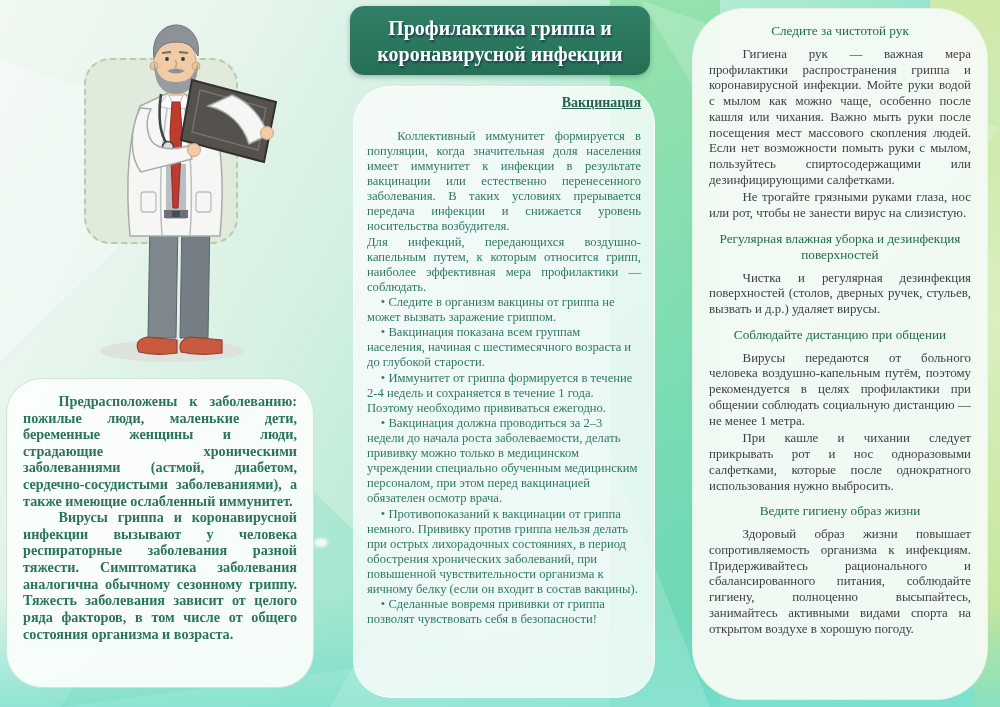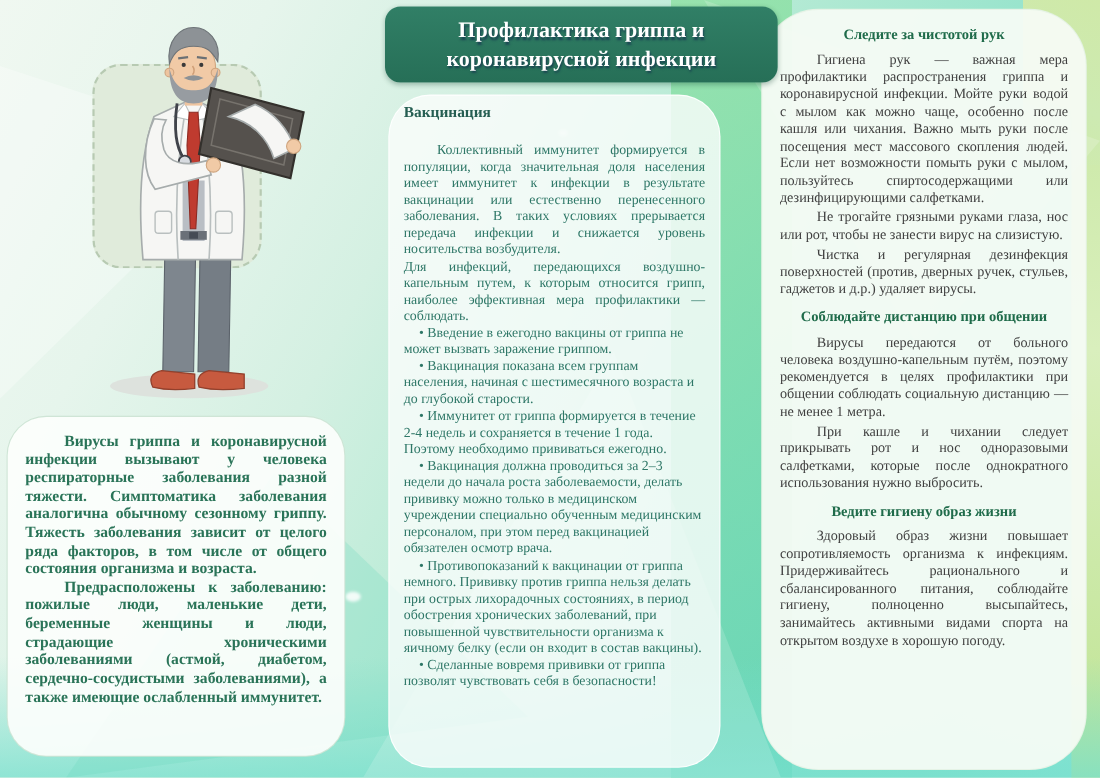--- a/index.html
+++ b/index.html
@@ -26,44 +26,44 @@
   .facet-c { left:640px; top:0; width:360px; height:320px; background:rgba(255,255,255,.18);
     clip-path:polygon(0 0,100% 40%,55% 100%); }
   .facet-d { left:60px; top:430px; width:420px; height:277px; background:rgba(103,216,187,.25);
     clip-path:polygon(0 100%,45% 0,100% 80%); }
   .dot { border-radius:50%; background:rgba(255,255,255,.85); filter:blur(1.5px); }
   .dot1 { left:314px; top:538px; width:14px; height:9px; }
   .dot2 { left:752px; top:344px; width:10px; height:7px; opacity:.7; }
   .dot3 { left:508px; top:118px; width:8px; height:6px; opacity:.6; }
 
   
-  .title-box { position:absolute; z-index:2; left:350px; top:6px; width:357px; height:69px;
+  .title-box { position:absolute; z-index:2; left:350px; top:6px; width:300px; height:69px;
     background:linear-gradient(180deg,#317f66,#266f57); border-radius:14px;
     display:flex; align-items:center; justify-content:center; text-align:center;
     box-shadow:0 2px 5px rgba(10,60,40,.30); padding:4px 10px; }
   .title-box h1 { font-size:20px; line-height:1.3; font-weight:bold; color:#ffffff;
     text-shadow:1px 2px 2px rgba(15,35,75,.65); }
 
   
   .panel { position:absolute; z-index:1; overflow:hidden; }
   .panel-center { left:353px; top:86px; width:302px; height:612px; border-radius:38px;
     background:rgba(250,253,251,.82); border:1px solid rgba(255,255,255,.9); padding:8px 13px 10px; }
   .panel-right { left:692px; top:8px; width:296px; height:692px; border-radius:52px;
     background:rgba(246,251,244,.95); border:1px solid rgba(228,242,228,.9); padding:14px 16px; }
   .panel-left-text { left:6px; top:378px; width:308px; height:310px; border-radius:36px;
     background:rgba(252,254,252,.93); border:1px solid rgba(200,226,208,.85); padding:14px 16px; }
 
   
   .body-txt { color:#2e7767; font-size:12.6px; line-height:1.2; text-align:justify; }
-  .panel-center h2 { color:#255e52; font-size:14px; font-weight:bold; text-align:left; margin-bottom:1px; }
+  .panel-center h2 { color:#255e52; font-size:14px; font-weight:bold; text-align:right; margin-bottom:1px;text-decoration:underline; }
   .panel-center p { margin:0; }
   .panel-center p.ind { text-indent:2.4em;margin-top:17px; }
   .panel-center p.bullet { text-align:left; text-indent:1.1em; }
 
-  .panel-right .sec-h { color:#1f6b4a; font-size:13.2px; font-weight:bold; text-align:center;
+  .panel-right .sec-h { color:#1f6b4a; font-size:13.2px; font-weight:normal; text-align:center;
     line-height:1.2; margin:9px 0 8px; }
   .panel-right .sec-h.first { margin-top:0; }
   .panel-right p { color:#404040; font-size:12.9px; line-height:1.22; text-align:justify;
     text-indent:2.6em; margin:0 0 2px; }
 
   .panel-left-text p { color:#2a7458; font-size:14.2px; line-height:1.17; font-weight:bold;
     text-align:justify; text-indent:2.5em; margin:0; }
 
   
   .doctor-bg { position:absolute; z-index:1; left:84px; top:58px; width:154px; height:186px;
@@ -137,42 +137,43 @@
     <path d="M150 66 L234 88 L222 148 L139 126 Z" fill="#55514d" stroke="#33302c" stroke-width="2"></path>
     <path d="M158 76 L224 94 L216 136 L150 118 Z" fill="none" stroke="#77736d" stroke-width="1.4"></path>
 
     <path d="M98 94 C87 118 88 144 99 158 L150 145 L146 132 C126 138 111 134 107 122 C104 112 105 102 109 95 Z" fill="#f6f6f4" stroke="#a6acac" stroke-width="1.5"></path>
     <path d="M166 92 C187 97 201 111 207 130 L226 121 C220 103 207 88 190 81 Z" fill="#f6f6f4" stroke="#a6acac" stroke-width="1.5"></path>
     <circle cx="152" cy="136" r="6.5" fill="#f1caa6" stroke="#cfa57f" stroke-width="1"></circle>
     <circle cx="225" cy="119" r="6.5" fill="#f1caa6" stroke="#cfa57f" stroke-width="1"></circle>
   </svg>
 
   <div class="panel panel-left-text">
+    <p>Предрасположены к заболеванию: пожилые люди, маленькие дети, беременные женщины и люди, страдающие хроническими заболеваниями (астмой, диабетом, сердечно-сосудистыми заболеваниями), а также имеющие ослабленный иммунитет.</p>
     <p>Вирусы гриппа и коронавирусной инфекции вызывают у человека респираторные заболевания разной тяжести. Симптоматика заболевания аналогична обычному сезонному гриппу. Тяжесть заболевания зависит от целого ряда факторов, в том числе от общего состояния организма и возраста.</p>
-    <p>Предрасположены к заболеванию: пожилые люди, маленькие дети, беременные женщины и люди, страдающие хроническими заболеваниями (астмой, диабетом, сердечно-сосудистыми заболеваниями), а также имеющие ослабленный иммунитет.</p>
   </div>
 
   <div class="panel panel-center body-txt">
     <h2>Вакцинация</h2>
     <p class="ind">Коллективный иммунитет формируется в популяции, когда значительная доля населения имеет иммунитет к инфекции в результате вакцинации или естественно перенесенного заболевания. В таких условиях прерывается передача инфекции и снижается уровень носительства возбудителя.</p>
     <p>Для инфекций, передающихся воздушно-капельным путем, к которым относится грипп, наиболее эффективная мера профилактики — соблюдать.</p>
-    <p class="bullet">• Введение в ежегодно вакцины от гриппа не может вызвать заражение гриппом.</p>
+    <p class="bullet">• Следите в организм вакцины от гриппа не может вызвать заражение гриппом.</p>
     <p class="bullet">• Вакцинация показана всем группам населения, начиная с шестимесячного возраста и до глубокой старости.</p>
     <p class="bullet">• Иммунитет от гриппа формируется в течение 2-4 недель и сохраняется в течение 1 года. Поэтому необходимо прививаться ежегодно.</p>
     <p class="bullet">• Вакцинация должна проводиться за 2–3 недели до начала роста заболеваемости, делать прививку можно только в медицинском учреждении специально обученным медицинским персоналом, при этом перед вакцинацией обязателен осмотр врача.</p>
     <p class="bullet">• Противопоказаний к вакцинации от гриппа немного. Прививку против гриппа нельзя делать при острых лихорадочных состояниях, в период обострения хронических заболеваний, при повышенной чувствительности организма к яичному белку (если он входит в состав вакцины).</p>
     <p class="bullet">• Сделанные вовремя прививки от гриппа позволят чувствовать себя в безопасности!</p>
   </div>
 
   <div class="panel panel-right">
     <div class="sec-h first">Следите за чистотой рук</div>
     <p>Гигиена рук — важная мера профилактики распространения гриппа и коронавирусной инфекции. Мойте руки водой с мылом как можно чаще, особенно после кашля или чихания. Важно мыть руки после посещения мест массового скопления людей. Если нет возможности помыть руки с мылом, пользуйтесь спиртосодержащими или дезинфицирующими салфетками.</p>
     <p>Не трогайте грязными руками глаза, нос или рот, чтобы не занести вирус на слизистую.</p>
 
-    <p>Чистка и регулярная дезинфекция поверхностей (против, дверных ручек, стульев, гаджетов и д.р.) удаляет вирусы.</p>
+    <div class="sec-h">Регулярная влажная уборка и дезинфекция поверхностей</div>
+    <p>Чистка и регулярная дезинфекция поверхностей (столов, дверных ручек, стульев, вызвать и д.р.) удаляет вирусы.</p>
 
     <div class="sec-h">Соблюдайте дистанцию при общении</div>
     <p>Вирусы передаются от больного человека воздушно-капельным путём, поэтому рекомендуется в целях профилактики при общении соблюдать социальную дистанцию — не менее 1 метра.</p>
 
     <p>При кашле и чихании следует прикрывать рот и нос одноразовыми салфетками, которые после однократного использования нужно выбросить.</p>
 
     <div class="sec-h">Ведите гигиену образ жизни</div>
     <p>Здоровый образ жизни повышает сопротивляемость организма к инфекциям. Придерживайтесь рационального и сбалансированного питания, соблюдайте гигиену, полноценно высыпайтесь, занимайтесь активными видами спорта на открытом воздухе в хорошую погоду.</p>
   </div>
 

